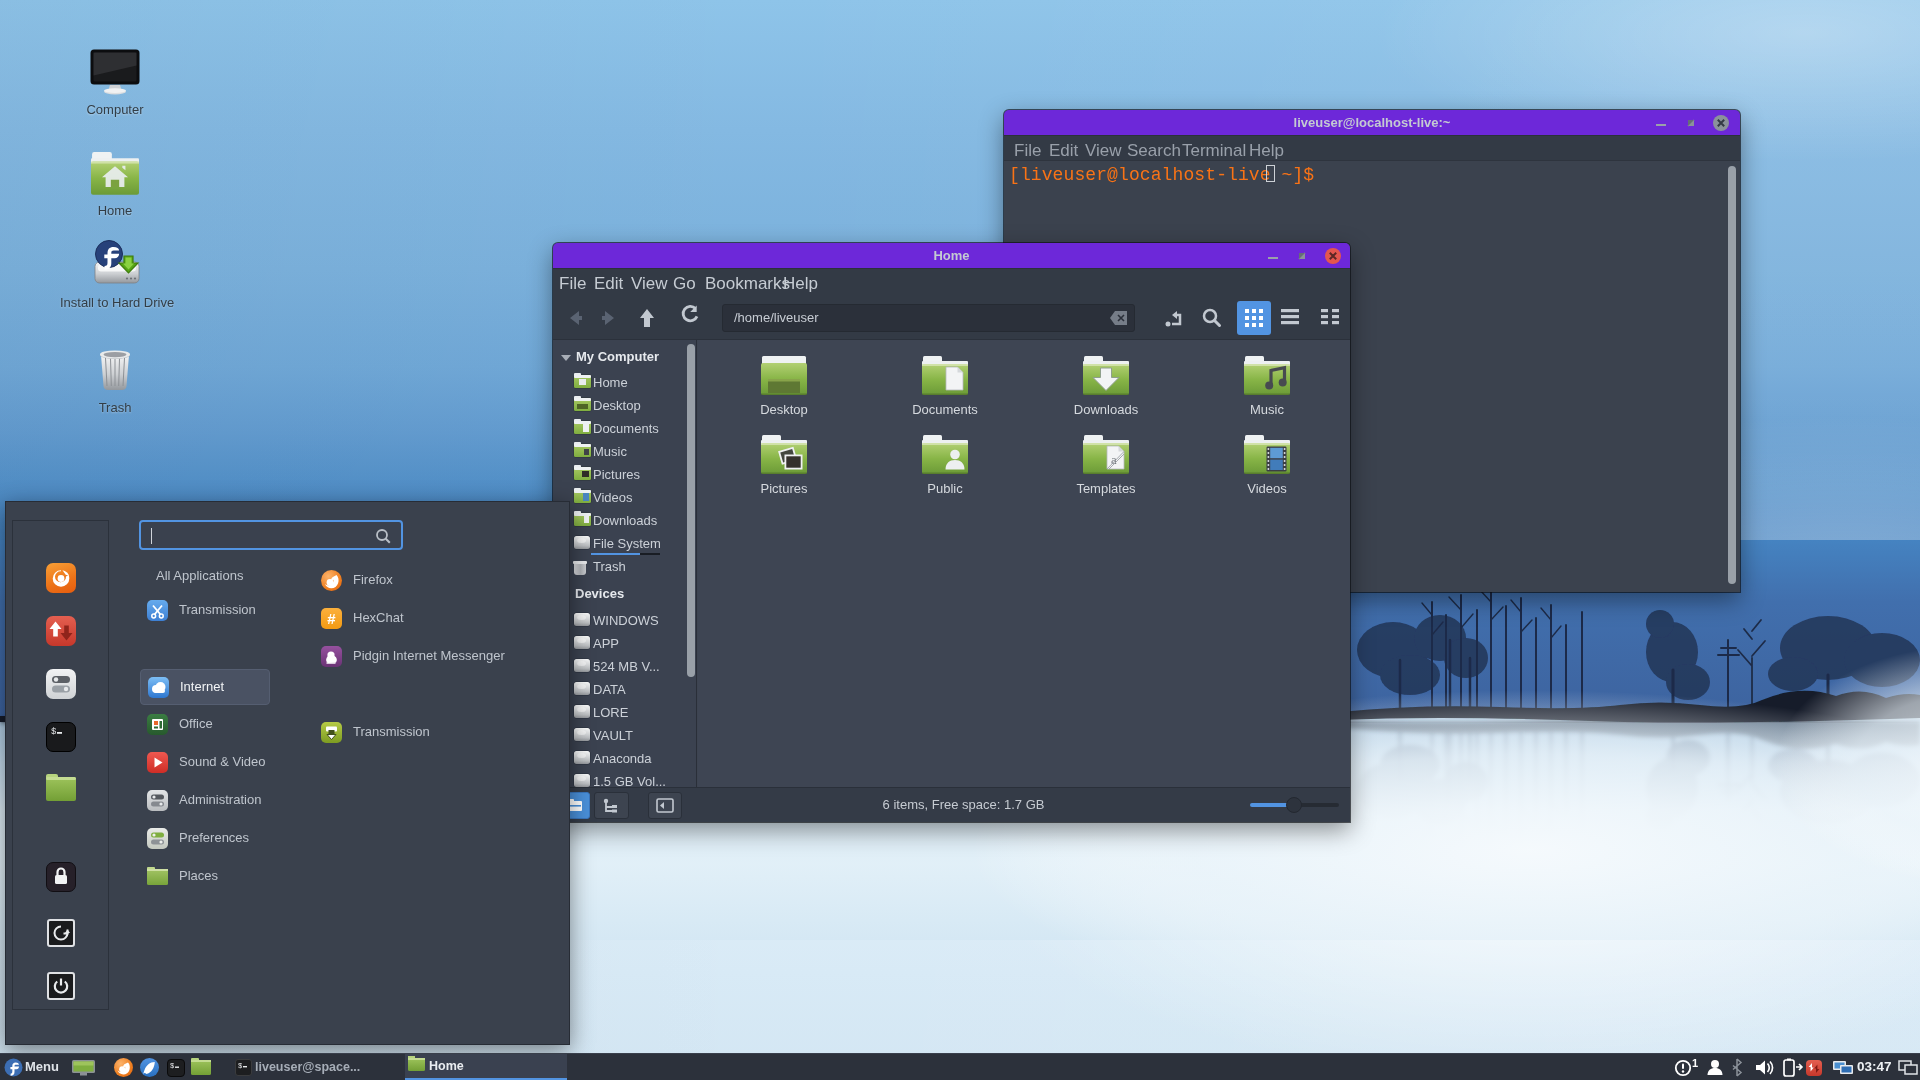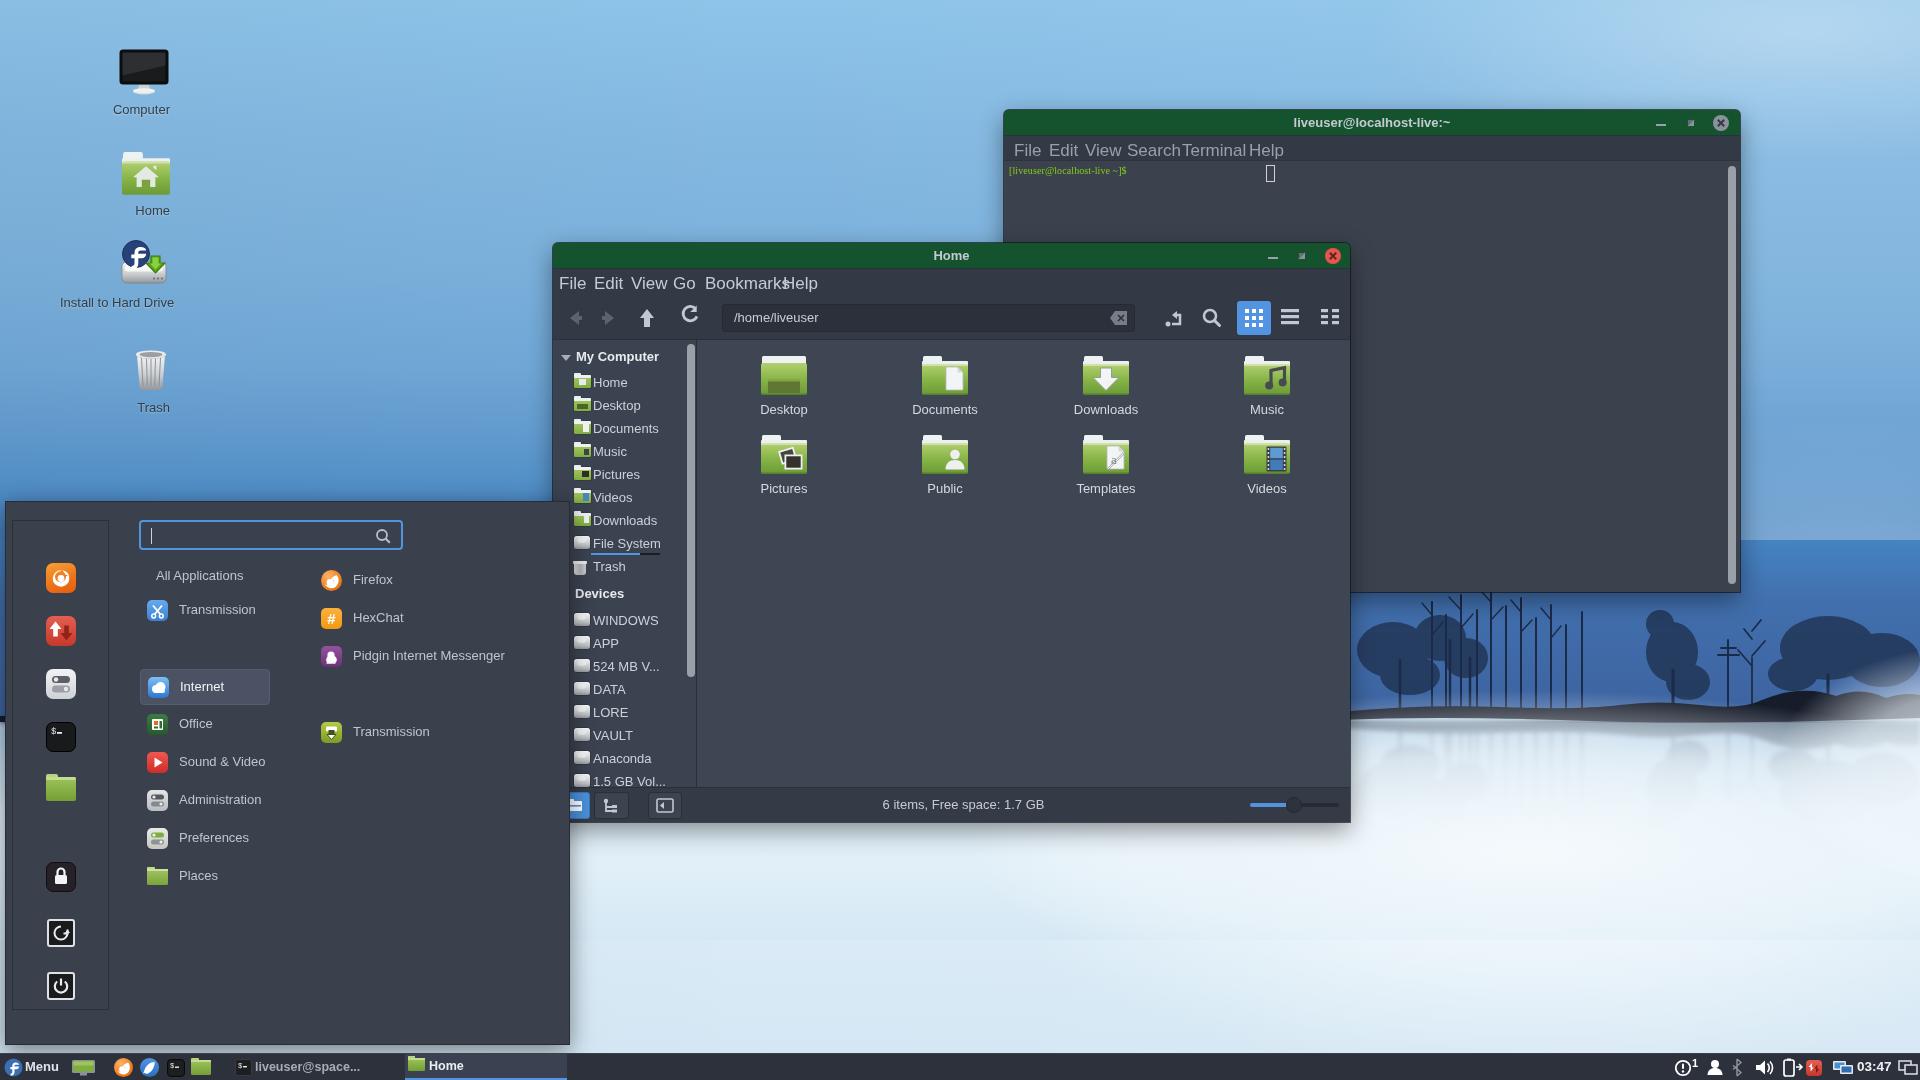--- a/index.html
+++ b/index.html
@@ -6,35 +6,35 @@
 #wall{position:absolute;inset:0;background:
  linear-gradient(180deg,#8ec4e9 0%,#84b9e2 12%,#7bb1dc 25%,#70a8d7 34%,#639cd0 40%,#5693ca 44%,#4c8ac5 47%,#4583c1 50%,#417bbb 53%,#3f72b1 56%,#3e6aa9 59%,#95b5d4 66%,#c5dcee 72%,#dfeef8 79%,#d8eaf6 90%,#d3e6f3 100%)}
 #wall .hcloud{position:absolute;inset:0;background:
  radial-gradient(42% 30% at 80% 79%, rgba(255,255,255,.85), rgba(255,255,255,0) 70%),
  radial-gradient(30% 16% at 94% 3%, rgba(255,255,255,.3), rgba(255,255,255,0) 75%),
  radial-gradient(30% 22% at 96% 55%, rgba(255,255,255,.35), rgba(255,255,255,0) 75%),
  radial-gradient(25% 14% at 62% 66%, rgba(220,236,248,.5), rgba(255,255,255,0) 80%),
  linear-gradient(90deg, rgba(0,10,30,.03) 0%, rgba(255,255,255,0) 40%, rgba(255,255,255,.07) 88%)}
 #scape{position:absolute;left:0;top:540px;width:1920px;height:400px}
 
-.dico{position:absolute;width:110px;text-align:right}
+.dico{position:absolute;width:110px;text-align:center}
 .dico .lbl{display:block;margin-top:3px;font-size:13px;color:#323d46;white-space:nowrap;text-shadow:0 1px 2px rgba(255,255,255,.35)}
 
 .win{position:absolute;border-radius:5px 5px 0 0;box-shadow:0 8px 24px rgba(0,0,0,.42),0 0 0 1px rgba(15,18,24,.65)}
-.tbar{position:relative;height:26px;background:#14532d;border-radius:5px 5px 0 0;border-bottom:1px solid #2b313b}
+.tbar{position:relative;height:26px;background:#6d28d9;border-radius:5px 5px 0 0;border-bottom:1px solid #2b313b}
 .tbar .ttl{position:absolute;left:0;right:0;top:5px;text-align:center;font-weight:bold;font-size:13px;color:#c4cad2}
 .wb{position:absolute;top:0;width:26px;height:26px}
 .wb.mn::before{content:"";position:absolute;left:8px;top:14px;width:10px;height:2px;background:#9aa1aa}
 .wb.mx svg,.wb.cl svg{position:absolute;left:3px;top:3px}
 
 #term{left:1004px;top:110px;width:736px;height:482px;background:#3b424e}
 #term .tmenu{position:relative;height:25px;background:#333a45;border-bottom:1px solid #2e343e}
 .tmenu span,.fmenu span{position:absolute;top:5px;font-size:17px}
 #term .tmenu span{color:#99a0aa}
-#term .tbody{position:relative;height:430px;font-family:Liberation Serif, serif;font-size:10px;color:#84cc16}
+#term .tbody{position:relative;height:430px;font-family:Liberation Mono, monospace;font-size:18px;color:#f97316}
 #term .prompt{position:absolute;left:5px;top:4px;letter-spacing:.1px}
 #term .cur{position:absolute;left:262px;top:4px;width:9px;height:17px;border:1px solid #cdd1d6}
 #term .tscroll{position:absolute;right:4px;top:5px;width:8px;height:418px;background:#99a0a8;border-radius:4px}
 
 #files{left:553px;top:243px;width:797px;height:579px;background:#3d4451}
 #files .fmenu{position:relative;height:26px;background:#333a45}
 #files .fmenu span{color:#c6ccd3}
 #files .ftools{position:relative;height:45px;background:#333a45;border-bottom:1px solid #2b313b}
 .ti{position:absolute;top:0;width:30px;height:46px}
 #files .pathbar{position:absolute;left:169px;top:9px;width:413px;height:28px;background:#2b303a;border:1px solid #252a32;border-radius:3px;color:#c8cdd4;font-size:13px;line-height:26px;padding-left:11px}

